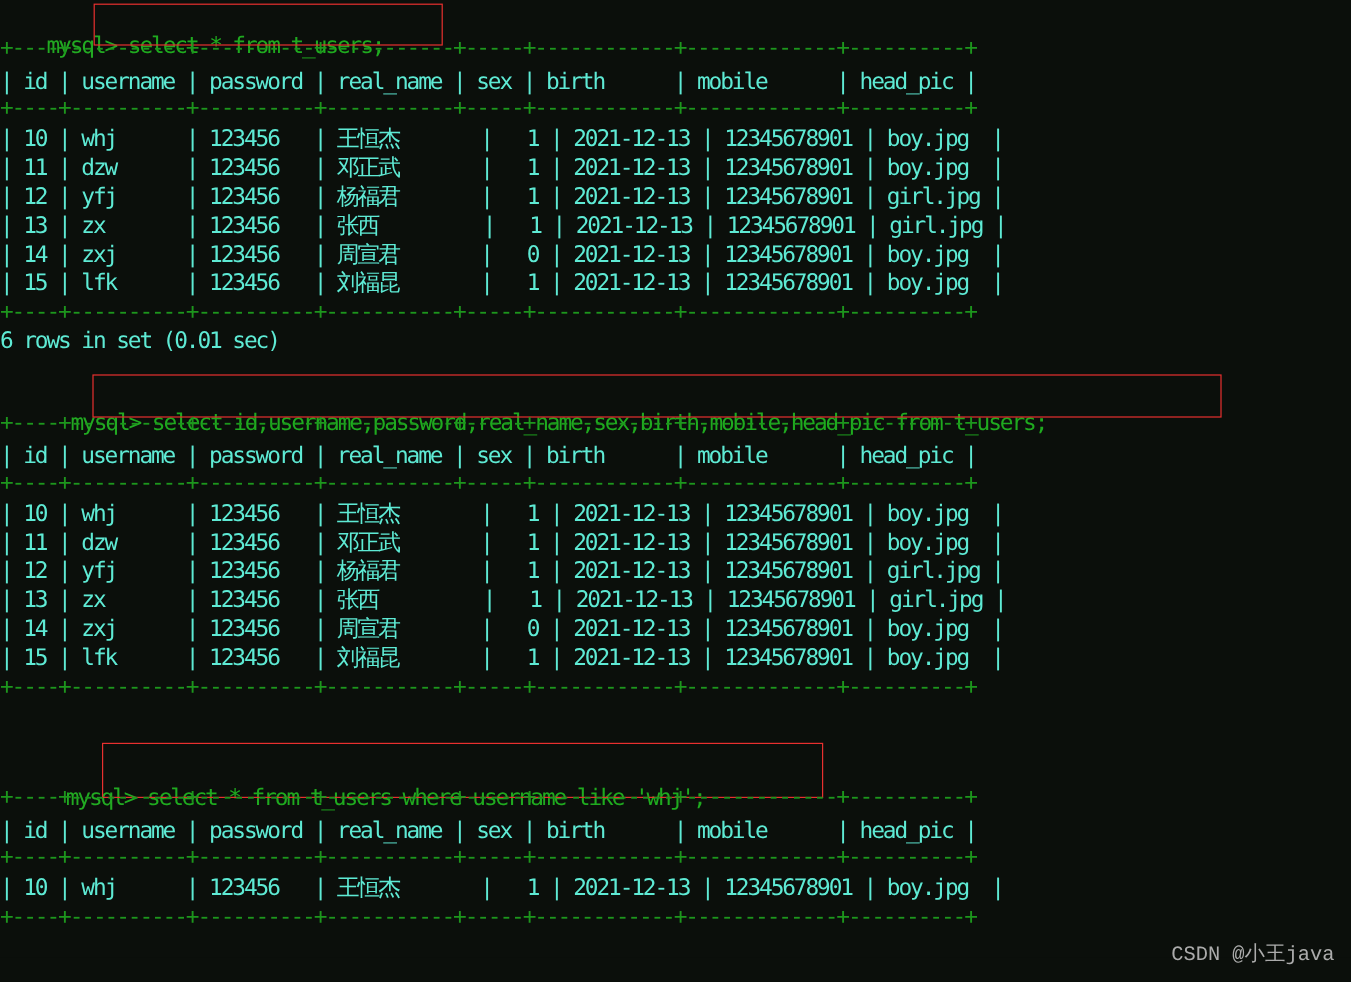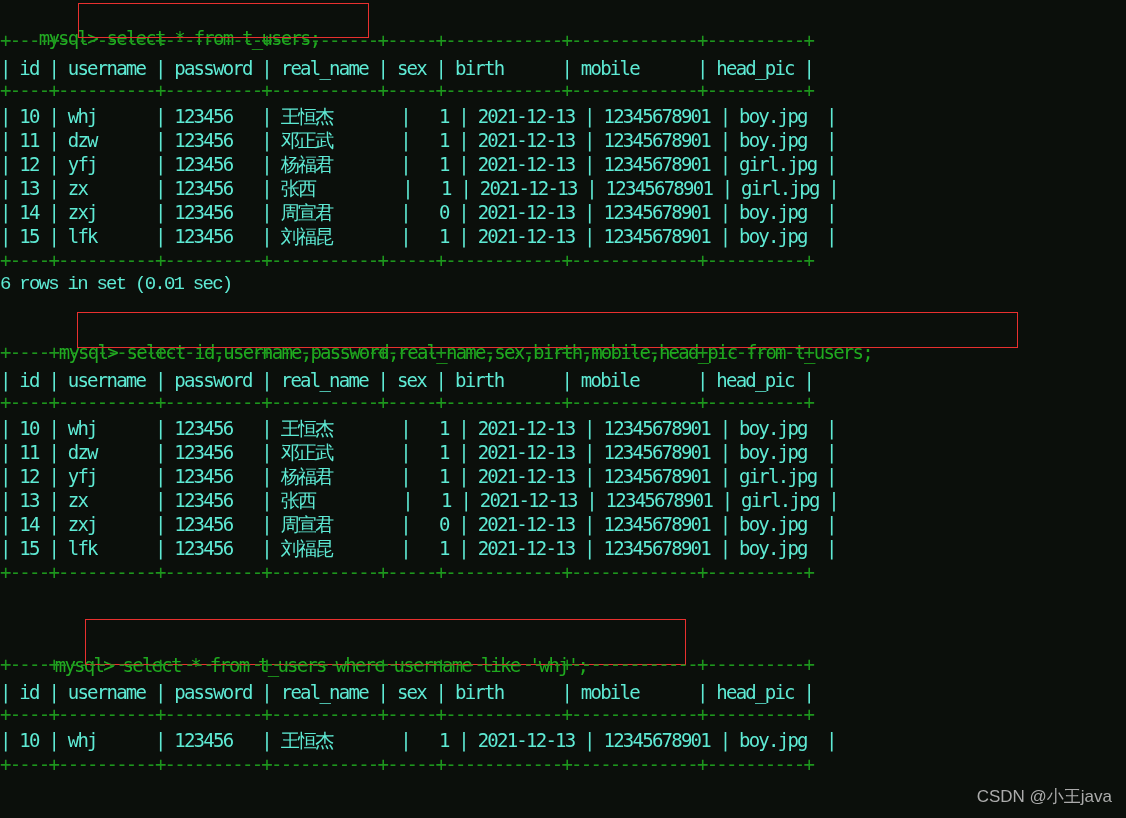--- a/index.html
+++ b/index.html
@@ -61,21 +61,21 @@
     position: absolute;
     border: 1.5px solid #e8302f;
     box-sizing: border-box;
     pointer-events: none;
     background: transparent;
   }
 
   .watermark {
     position: absolute;
     color: #b9b9b9;
-    font-family: Liberation Sans, sans-serif;
+    font-family: Liberation Mono, monospace;
     font-size: 17px;
     line-height: 20px;
     white-space: pre;
     opacity: 0.92;
   }
 </style>
 </head>
 <body>
 
 <div id="terminal">
@@ -91,21 +91,21 @@
 
   <div class="line" style="top: 104px; left: 0px; letter-spacing: -1.759px;">| 10 | whj      | 123456   | 王恒杰       |   1 | 2021-12-13 | 12345678901 | boy.jpg  |</div>
   <div class="line" style="top: 128px; left: 0px; letter-spacing: -1.759px;">| 11 | dzw      | 123456   | 邓正武       |   1 | 2021-12-13 | 12345678901 | boy.jpg  |</div>
   <div class="line" style="top: 152px; left: 0px; letter-spacing: -1.759px;">| 12 | yfj      | 123456   | 杨福君       |   1 | 2021-12-13 | 12345678901 | girl.jpg |</div>
   <div class="line" style="top: 176px; left: 0px; letter-spacing: -1.759px;">| 13 | zx       | 123456   | 张西         |   1 | 2021-12-13 | 12345678901 | girl.jpg |</div>
   <div class="line" style="top: 200px; left: 0px; letter-spacing: -1.759px;">| 14 | zxj      | 123456   | 周宣君       |   0 | 2021-12-13 | 12345678901 | boy.jpg  |</div>
   <div class="line" style="top: 224px; left: 0px; letter-spacing: -1.759px;">| 15 | lfk      | 123456   | 刘福昆       |   1 | 2021-12-13 | 12345678901 | boy.jpg  |</div>
 
   <div class="rule" style="top: 248px; left: 0px; letter-spacing: -1.759px;">+----+----------+----------+-----------+-----+------------+-------------+----------+</div>
 
-  <div class="line" style="top: 272px; left: 0px; letter-spacing: -1.759px; font-family: Liberation Mono, monospace;">6 rows in set (0.01 sec)</div>
+  <div class="line" style="top: 272px; left: 0px; letter-spacing: -1.759px;">6 rows in set (0.01 sec)</div>
 
   <div class="prompt-line" style="top: 316px; letter-spacing: -1.759px; margin-left: 20px;">
     <span>mysql&gt;</span><span> </span><span class="sql-text">select id,username,password,real_name,sex,birth,mobile,head_pic from t_users;</span>
   </div>
   <div class="redbox" style="left:77px; top:312px; width:941px; height:36px;"></div>
 
   <div class="rule" style="top: 340px; left: 0px; letter-spacing: -1.759px;">+----+----------+----------+-----------+-----+------------+-------------+----------+</div>
   <div class="line" style="top: 368px; left: 0px; letter-spacing: -1.759px;">| id | username | password | real_name | sex | birth      | mobile      | head_pic |</div>
   <div class="rule" style="top: 390px; left: 0px; letter-spacing: -1.759px;">+----+----------+----------+-----------+-----+------------+-------------+----------+</div>
 

